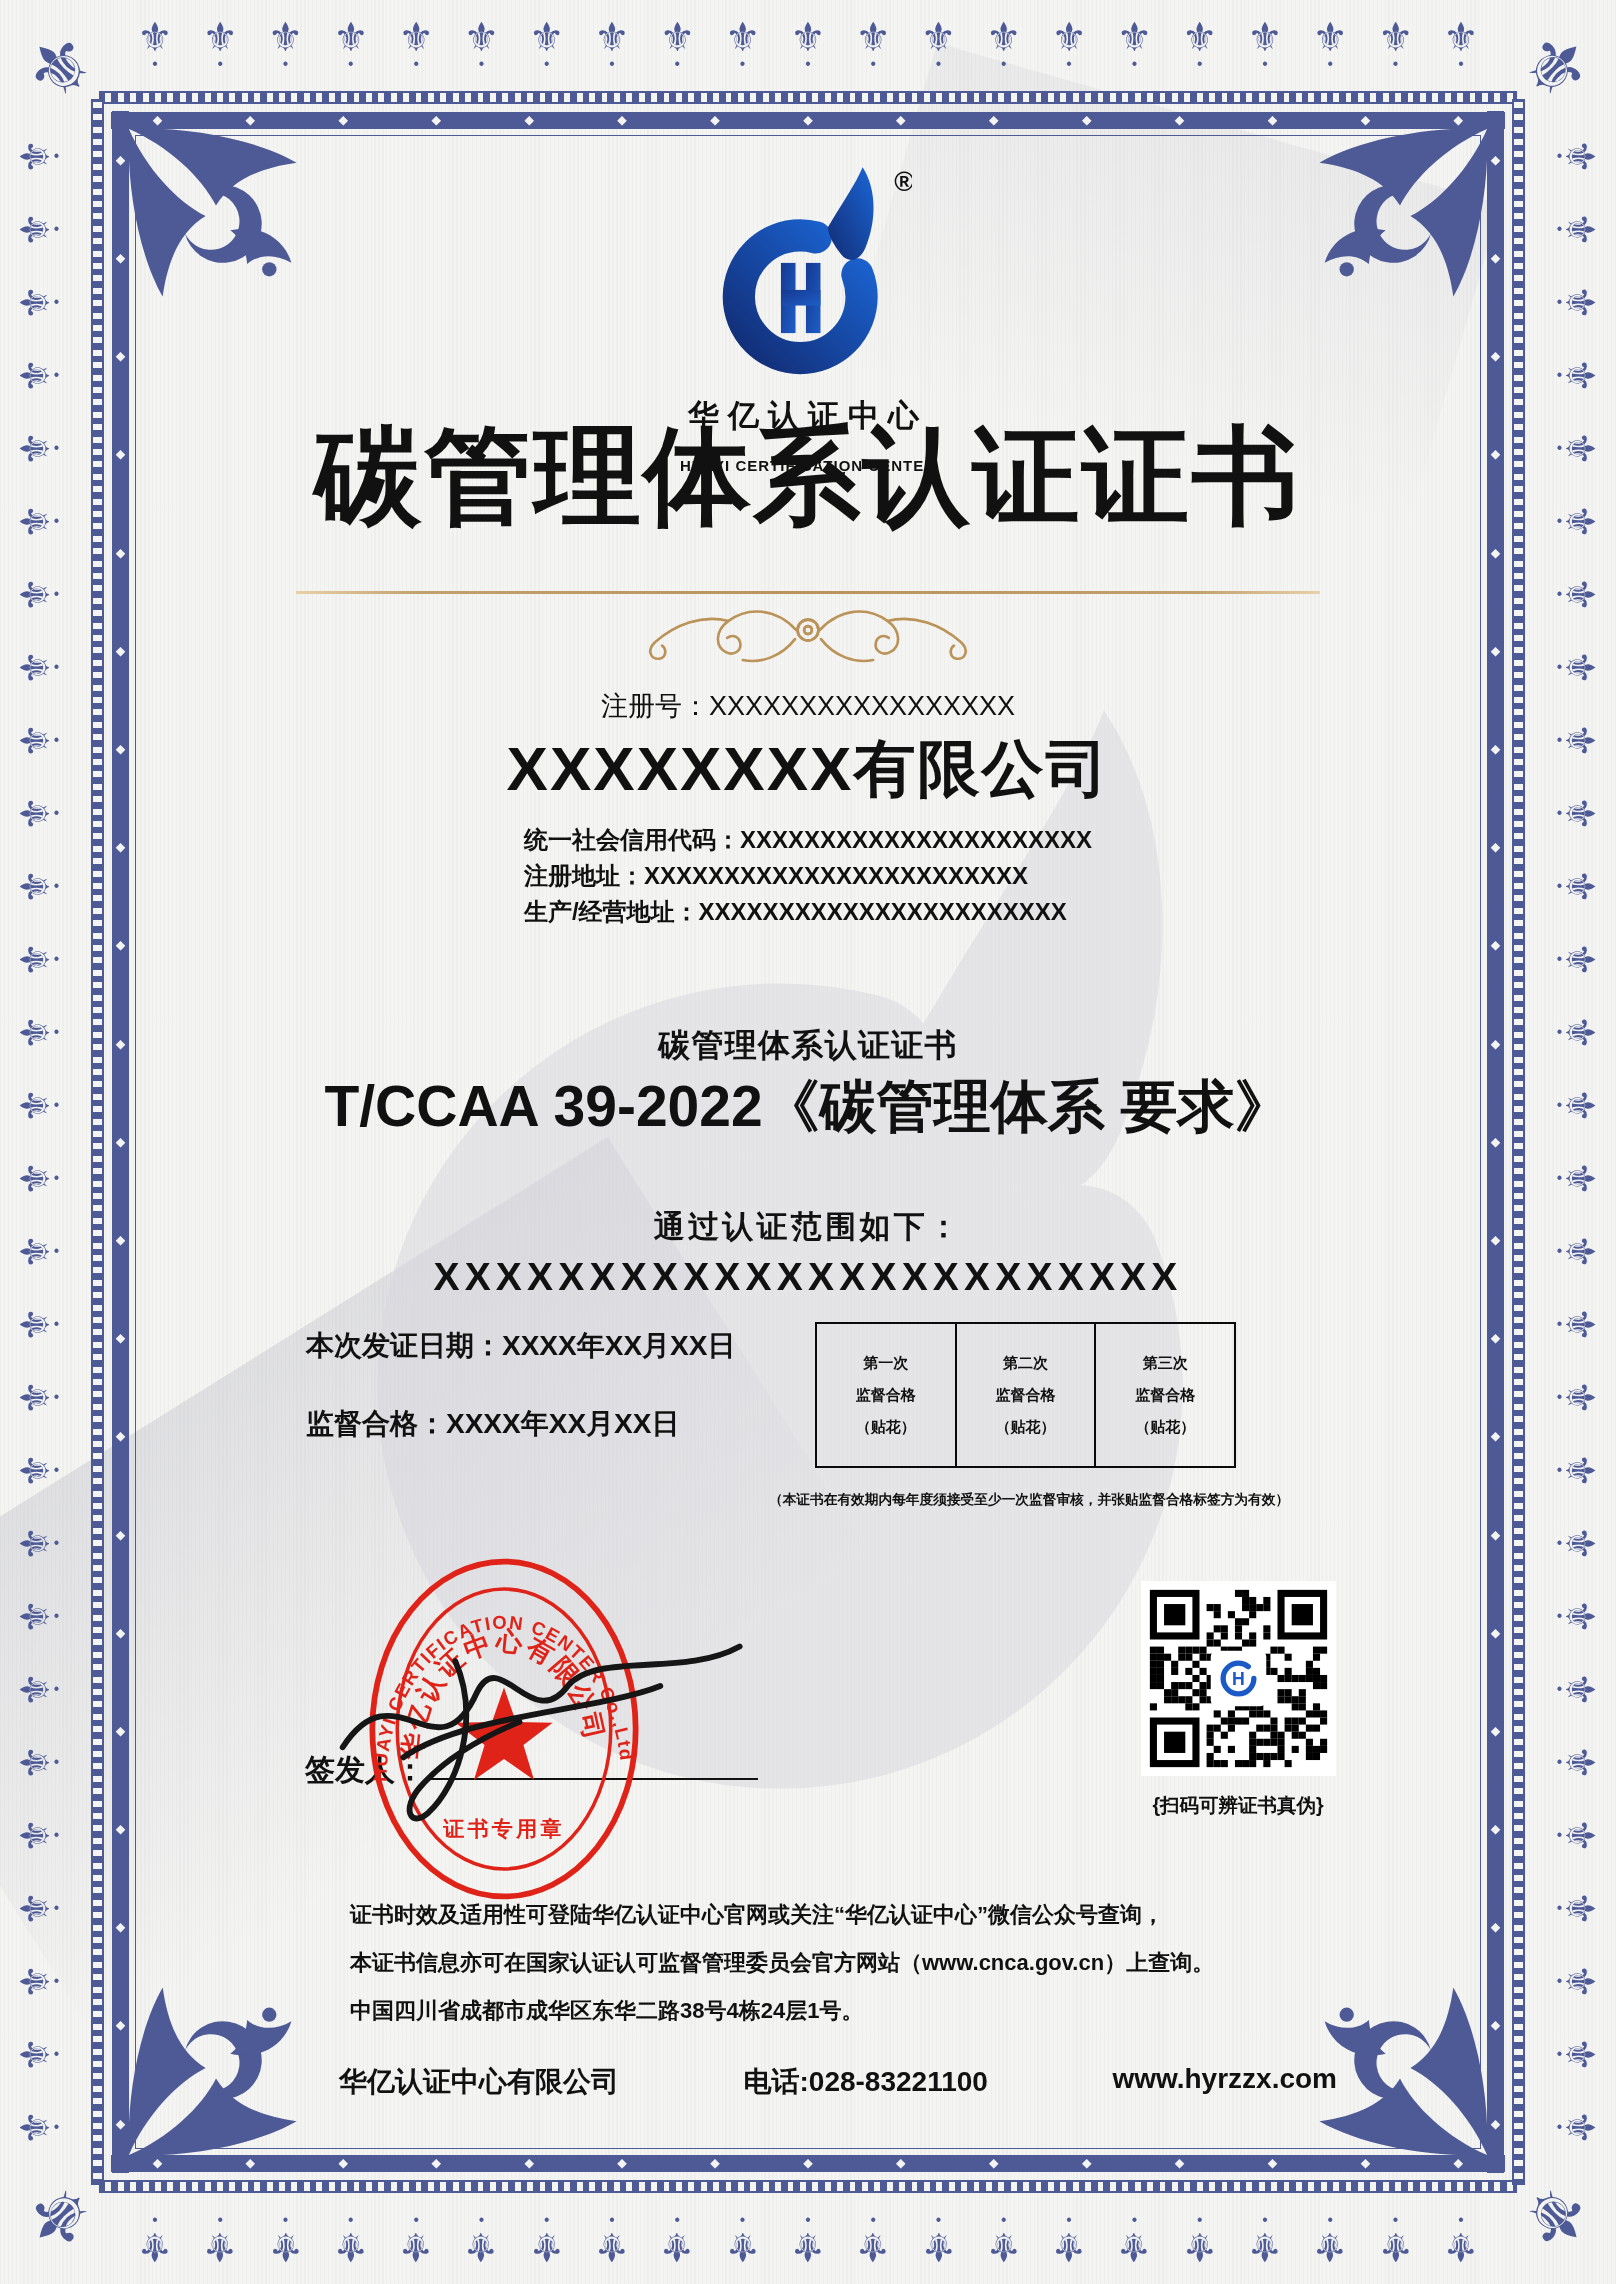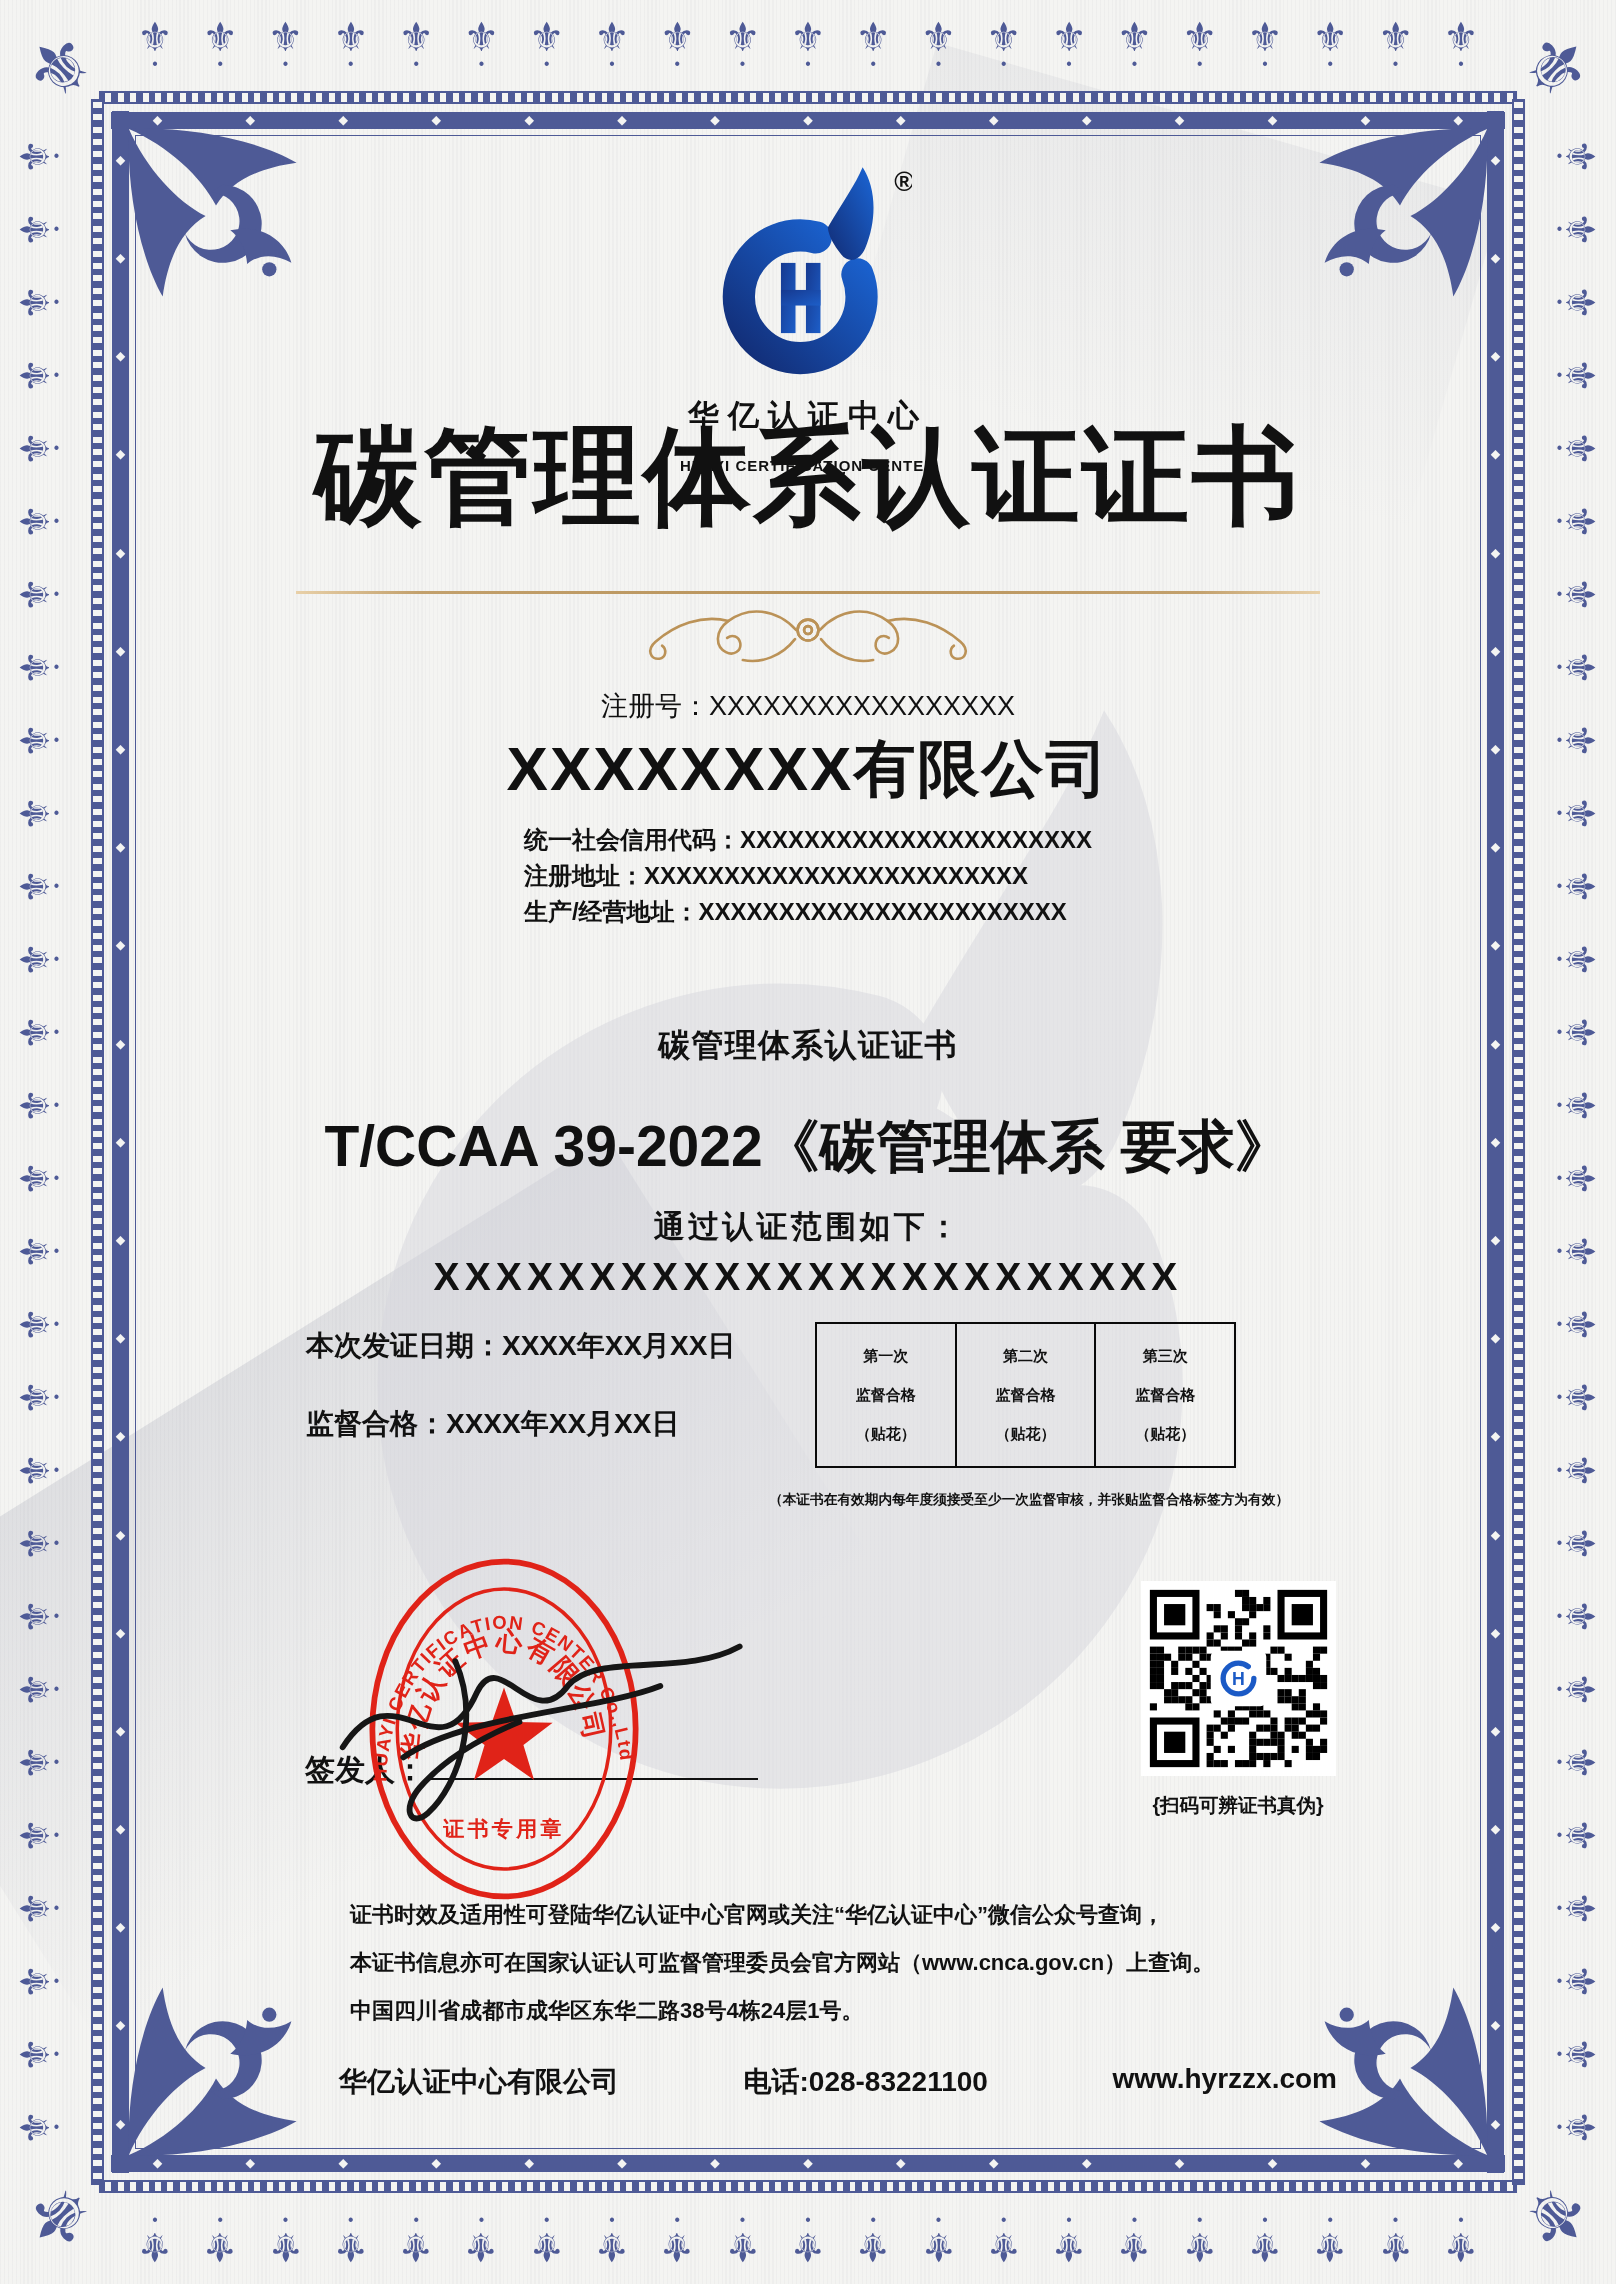--- a/index.html
+++ b/index.html
@@ -77,28 +77,28 @@
   .logo-en{font-size:15px;font-weight:bold;letter-spacing:1px;margin-top:20px;}
   .title{top:405px;font-size:107px;font-weight:bold;letter-spacing:2.6px;}
   .gold-rule{position:absolute;top:591px;left:296px;right:296px;height:3.3px;z-index:5;
     background:linear-gradient(90deg,#e8d0a8,#c2a06c 12%,#b9945c 50%,#c2a06c 88%,#e8d0a8);}
   .flourish{position:absolute;top:596px;left:50%;transform:translateX(-50%);z-index:5;}
   .reg-line{top:688px;font-size:27px;font-weight:normal;}
   .company{top:727px;font-size:62px;font-weight:bold;letter-spacing:2px;}
   .details{position:absolute;top:822px;left:50%;transform:translateX(-50%);z-index:5;
     font-size:24px;font-weight:bold;line-height:36px;white-space:nowrap;text-align:left;}
   .conformity{top:1024px;font-size:32px;font-weight:bold;letter-spacing:1.3px;}
-  .standard{top:1109px;font-size:57px;font-weight:bold;}
+  .standard{top:1069px;font-size:57px;font-weight:bold;}
   .scope-intro{top:1206px;font-size:31px;font-weight:bold;letter-spacing:3.3px;}
   .scope-value{top:1255px;font-size:39px;font-weight:bold;letter-spacing:5.2px;}
   .dates{position:absolute;left:306px;top:1327px;z-index:5;font-size:28px;font-weight:bold;}
   .date-row{margin-bottom:40px;white-space:nowrap;}
   .sup-table{position:absolute;left:815px;top:1322px;width:417px;height:142px;z-index:5;
     border:2.6px solid #0a0a0a;display:flex;}
-  .sup-cell{flex:1;display:flex;flex-direction:column;justify-content:center;gap:20px;text-align:center;
+  .sup-cell{flex:1;display:flex;flex-direction:column;justify-content:center;gap:13px;text-align:center;
     font-size:15px;font-weight:bold;}
   .sup-cell + .sup-cell{border-left:2px solid #0a0a0a;}
   .sup-note{position:absolute;left:759px;top:1491px;width:540px;z-index:5;text-align:center;
     font-size:13.7px;font-weight:bold;}
   .seal-wrap{position:absolute;left:357px;top:1546px;width:294px;height:366px;z-index:6;}
   .seal-wrap svg{width:100%;height:100%;}
   .signature{position:absolute;left:322px;top:1603px;width:449px;height:247px;z-index:7;}
   .issuer{position:absolute;left:305px;top:1750px;z-index:5;font-size:30px;font-weight:bold;white-space:nowrap;}
   .sig-line{display:inline-block;width:329px;height:27px;border-bottom:2.6px solid #111;margin-left:3.9px;}
   .qr-block{position:absolute;left:1134px;top:1581px;width:208px;z-index:6;text-align:center;}

